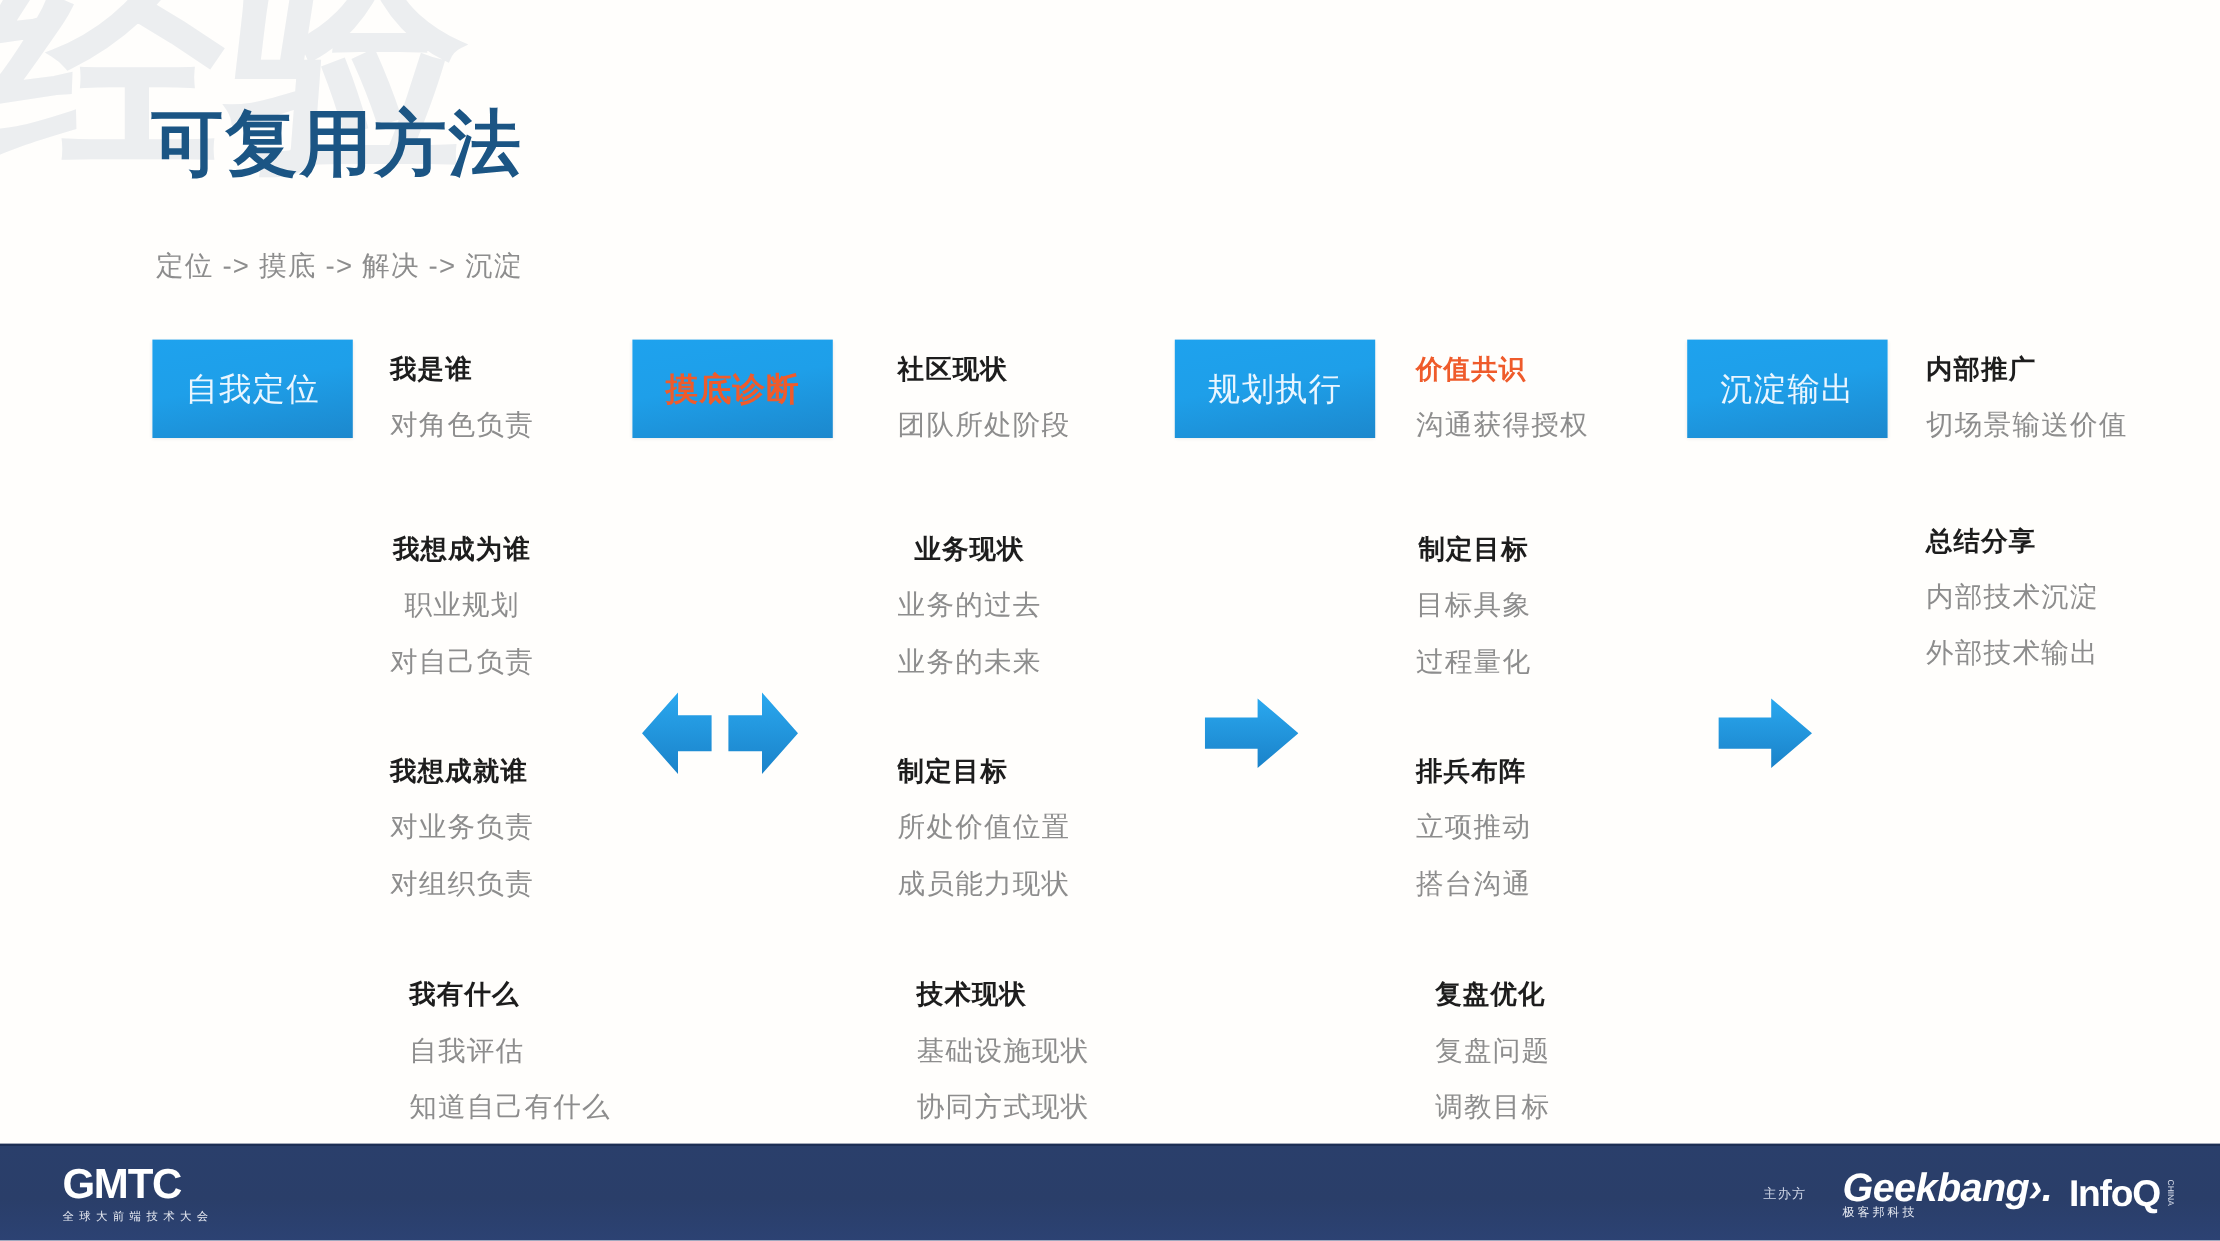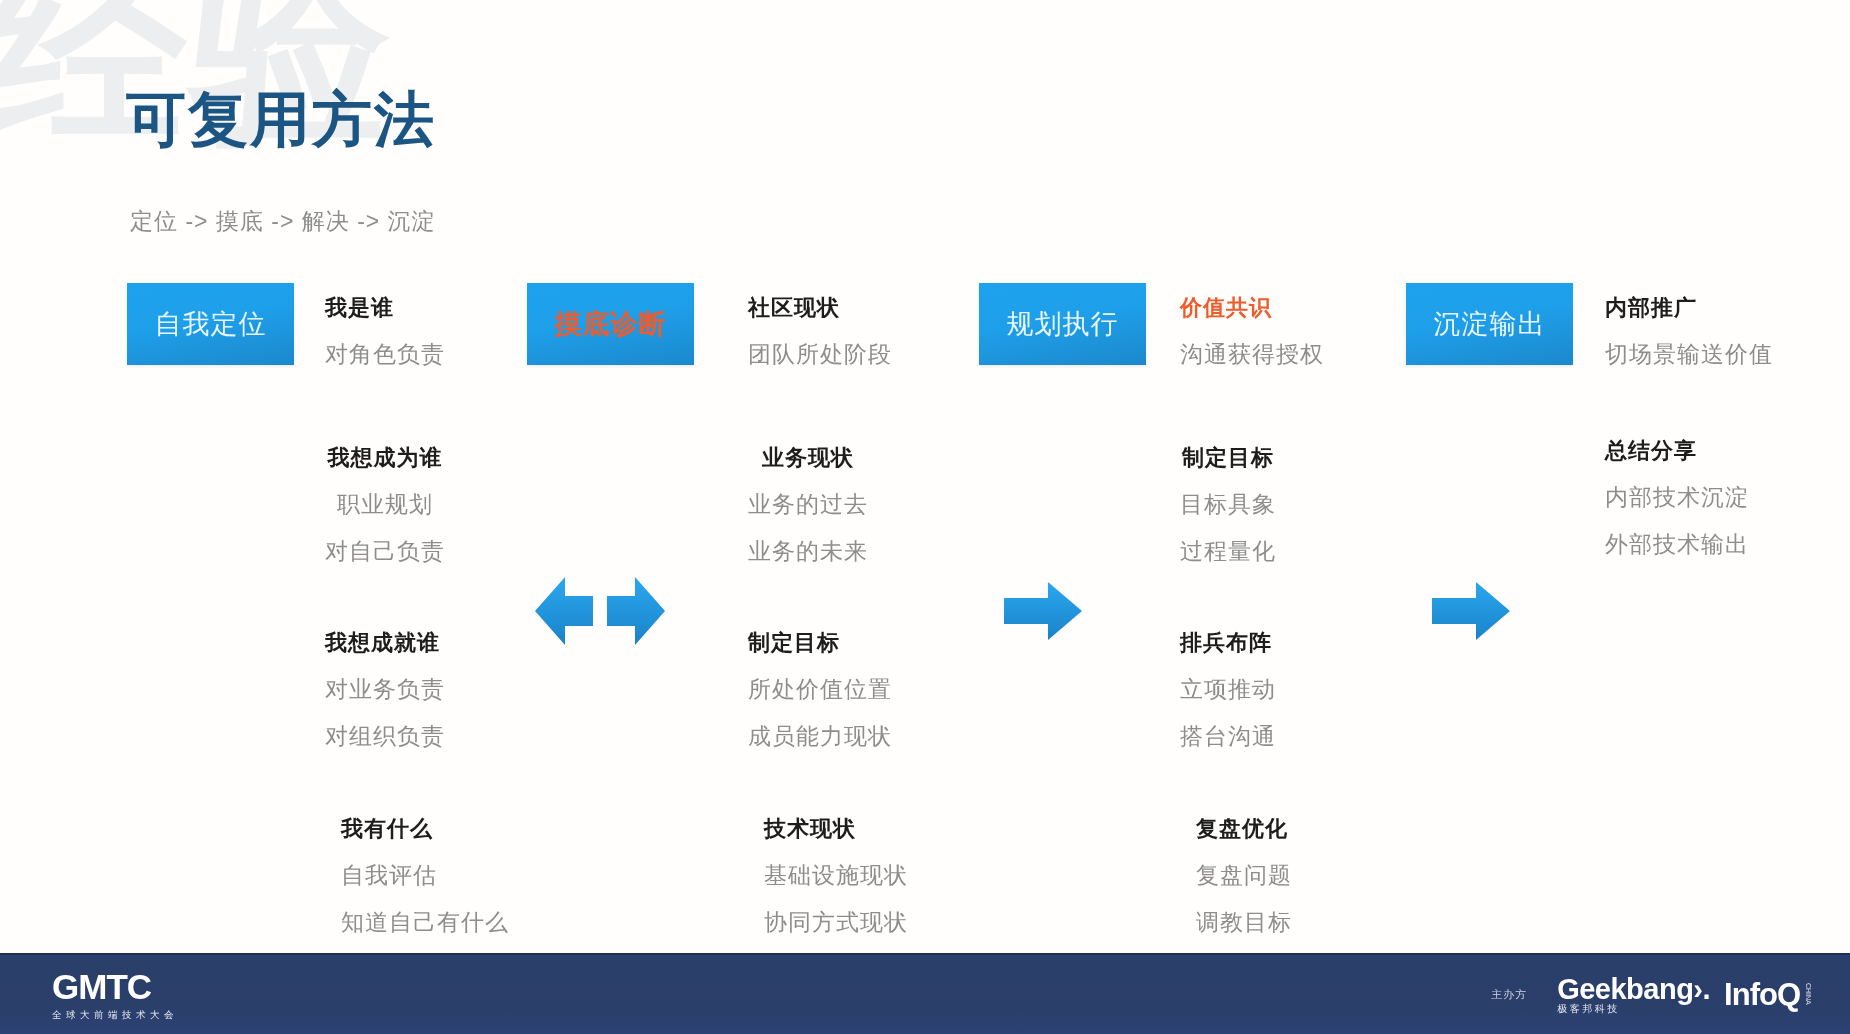--- a/index.html
+++ b/index.html
@@ -152,21 +152,21 @@
     align-items: center;
     gap: 14px;
   }
   .sponsor-word {
     font-size: 11px;
     color: #cfd6e6;
     letter-spacing: 1px;
     margin-right: 16px;
   }
   .geekbang-block { color: #ffffff; line-height: 1; }
-  .geekbang-main { font-size: 29px; font-weight: bold; letter-spacing: -0.5px; }
+  .geekbang-main { font-size: 33px; font-weight: bold; letter-spacing: -0.5px; font-style: italic; }
   .geekbang-sub { font-size: 10px; letter-spacing: 2.5px; margin-top: 0; color: #e7eaf2; }
   .infoq-block {
     color: #ffffff;
     font-size: 31px;
     font-weight: bold;
     letter-spacing: -1px;
     line-height: 1;
     position: relative;
     padding-right: 12px;
   }

